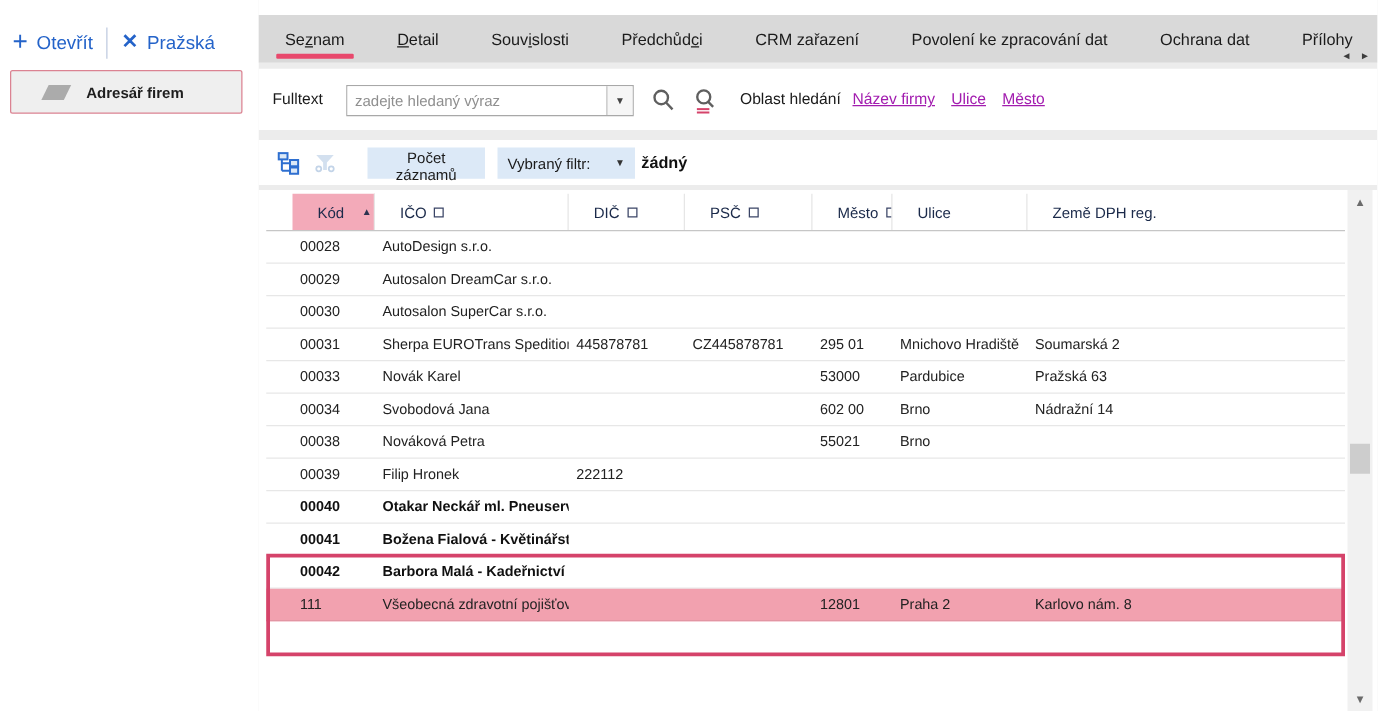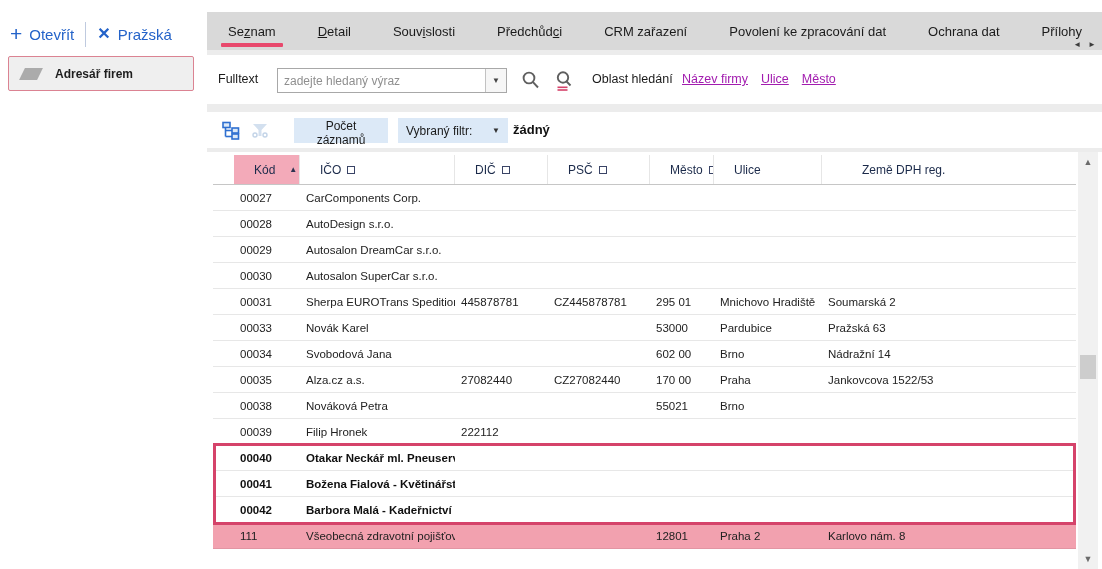--- a/index.html
+++ b/index.html
@@ -12,21 +12,21 @@
   
   .left-panel { position:absolute; left:0; top:0; width:207px; height:569px; background:#fff; }
   .top-actions { position:absolute; left:10px; top:20px; height:28px; display:flex; align-items:center; gap:11px; }
   .action-btn { display:flex; align-items:center; gap:7px; color:#2463c9; font-size:15px; cursor:pointer; white-space:nowrap; }
   .plus-glyph { font-size:21px; line-height:16px; font-weight:400; }
   .x-glyph { font-size:16px; line-height:16px; font-weight:700; }
   .btn-divider { width:1px; height:25px; background:#bfcadf; }
   .sidebar-item {
     position:absolute; left:8px; top:56px; width:186px; height:35px;
     background:#efefef; border:1px solid #db8392; border-radius:2px;
-    display:flex; align-items:center; gap:15px; padding-left:13px; cursor:pointer;
+    display:flex; align-items:center; gap:15px; padding-left:27px; cursor:pointer;
   }
   .para-icon { width:18px; height:12px; background:#ababab; transform:skewX(-26deg); }
   .sidebar-label { font-size:12px; font-weight:700; color:#1e1e1e; }
 
   
   .main { position:absolute; left:207px; top:0; width:895px; height:569px; background:#ececec; }
   .main-top-gap { position:absolute; top:0; left:0; right:0; height:12px; background:#fff; }
 
   .tab-strip { position:absolute; top:12px; left:0; right:0; height:38px; background:#d9d9d9; overflow:hidden; }
   .tabs-row { display:flex; gap:42px; padding-left:21px; height:100%; align-items:stretch; }
@@ -58,21 +58,21 @@
   .filter-dd .dd-arrow { margin-left:auto; font-size:8px; color:#333; }
   .filter-value { position:absolute; left:306px; top:10px; font-size:13px; font-weight:700; color:#111; }
 
   
   .table-panel { position:absolute; top:152px; left:0; right:0; bottom:0; background:#fff; }
   .grid { position:absolute; left:6px; top:3px; width:863px; }
   .grid-cols { display:grid; grid-template-columns:21px 66px 155px 93px 102px 64px 108px 125px 1fr; }
   .grid-header { height:30px; border-bottom:1px solid #c6c6c6; }
   .hcell { display:flex; align-items:center; padding-left:20px; font-size:12px; color:#1b2a4a; border-right:1px solid #e6e6e6; overflow:hidden; white-space:nowrap; cursor:pointer; }
   .hcell.indicator { border-right:none; cursor:default; }
-  .hcell:last-child { border-right:none;margin-left:20px; }
+  .hcell:last-child { border-right:none; }
   .hcell.sorted { background:#f3aab9; }
   .sort-arrow { margin-left:14px; font-size:8px; color:#2b3350; }
   .filter-box { width:8px; height:8px; border:1px solid #3a4466; margin-left:6px; flex:0 0 auto; }
   .grid-body { position:relative; }
   .grid-row { height:26px; border-bottom:1px solid #e7e7e7; align-items:center; cursor:pointer; }
   .cell { padding-left:6px; font-size:11.5px; color:#222; white-space:nowrap; overflow:hidden; }
   .grid-row.emphasized .cell { font-weight:700; color:#101010; }
   .grid-row.selected { background:#f2a1af; border-bottom-color:#e295a3; }
   .group-outline { position:absolute; left:0; right:0; border:3px solid #d5436a; pointer-events:none; }
 
@@ -205,31 +205,20 @@
           <div class="hcell">
             <span>Ulice</span>
           </div>
           <div class="hcell">
             <span>Země DPH reg.</span>
           </div>
         </div>
       <div class="grid-body">
           <div class="grid-row grid-cols">
             <div class="cell indicator"></div>
-            <div class="cell">00027</div>
-            <div class="cell">CarComponents Corp.</div>
-            <div class="cell"></div>
-            <div class="cell"></div>
-            <div class="cell"></div>
-            <div class="cell"></div>
-            <div class="cell"></div>
-            <div class="cell"></div>
-          </div>
-          <div class="grid-row grid-cols">
-            <div class="cell indicator"></div>
             <div class="cell">00028</div>
             <div class="cell">AutoDesign s.r.o.</div>
             <div class="cell"></div>
             <div class="cell"></div>
             <div class="cell"></div>
             <div class="cell"></div>
             <div class="cell"></div>
             <div class="cell"></div>
           </div>
           <div class="grid-row grid-cols">
@@ -278,31 +267,20 @@
           </div>
           <div class="grid-row grid-cols">
             <div class="cell indicator"></div>
             <div class="cell">00034</div>
             <div class="cell">Svobodová Jana</div>
             <div class="cell"></div>
             <div class="cell"></div>
             <div class="cell">602 00</div>
             <div class="cell">Brno</div>
             <div class="cell">Nádražní 14</div>
-            <div class="cell"></div>
-          </div>
-          <div class="grid-row grid-cols">
-            <div class="cell indicator"></div>
-            <div class="cell">00035</div>
-            <div class="cell">Alza.cz a.s.</div>
-            <div class="cell">27082440</div>
-            <div class="cell">CZ27082440</div>
-            <div class="cell">170 00</div>
-            <div class="cell">Praha</div>
-            <div class="cell">Jankovcova 1522/53</div>
             <div class="cell"></div>
           </div>
           <div class="grid-row grid-cols">
             <div class="cell indicator"></div>
             <div class="cell">00038</div>
             <div class="cell">Nováková Petra</div>
             <div class="cell"></div>
             <div class="cell"></div>
             <div class="cell">55021</div>
             <div class="cell">Brno</div>

